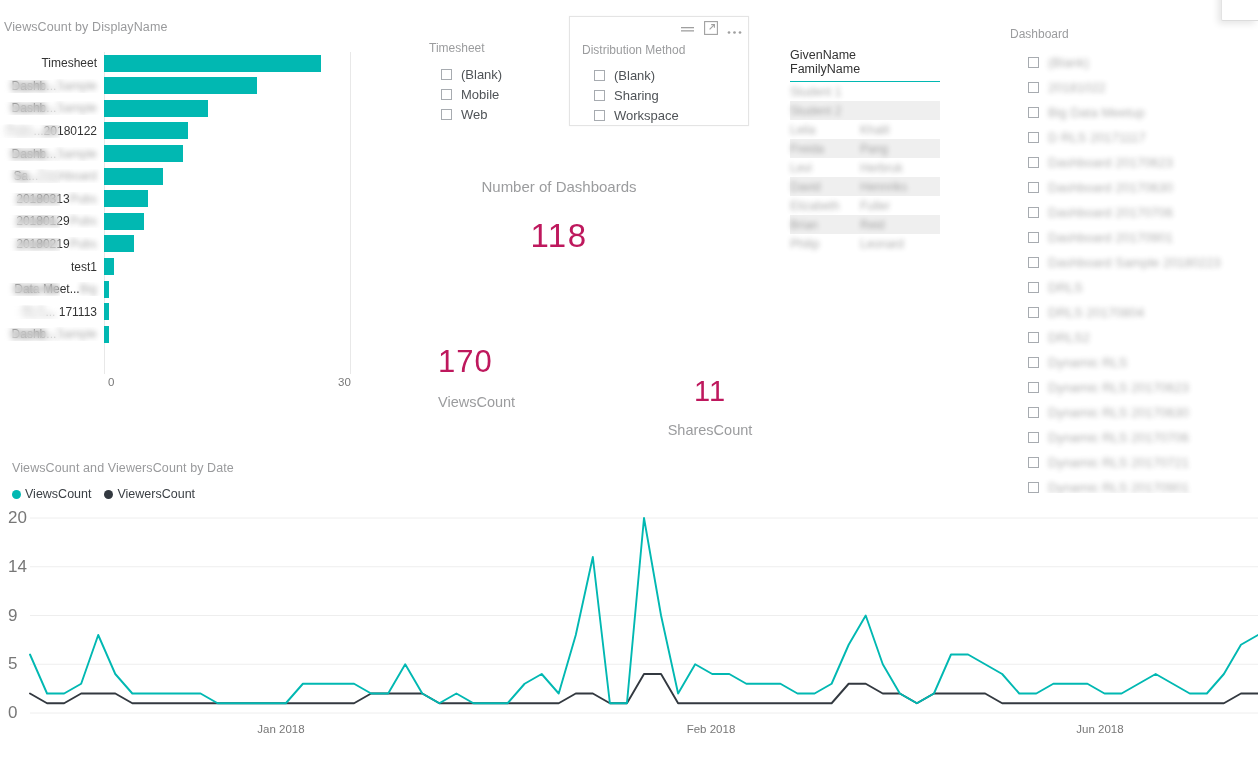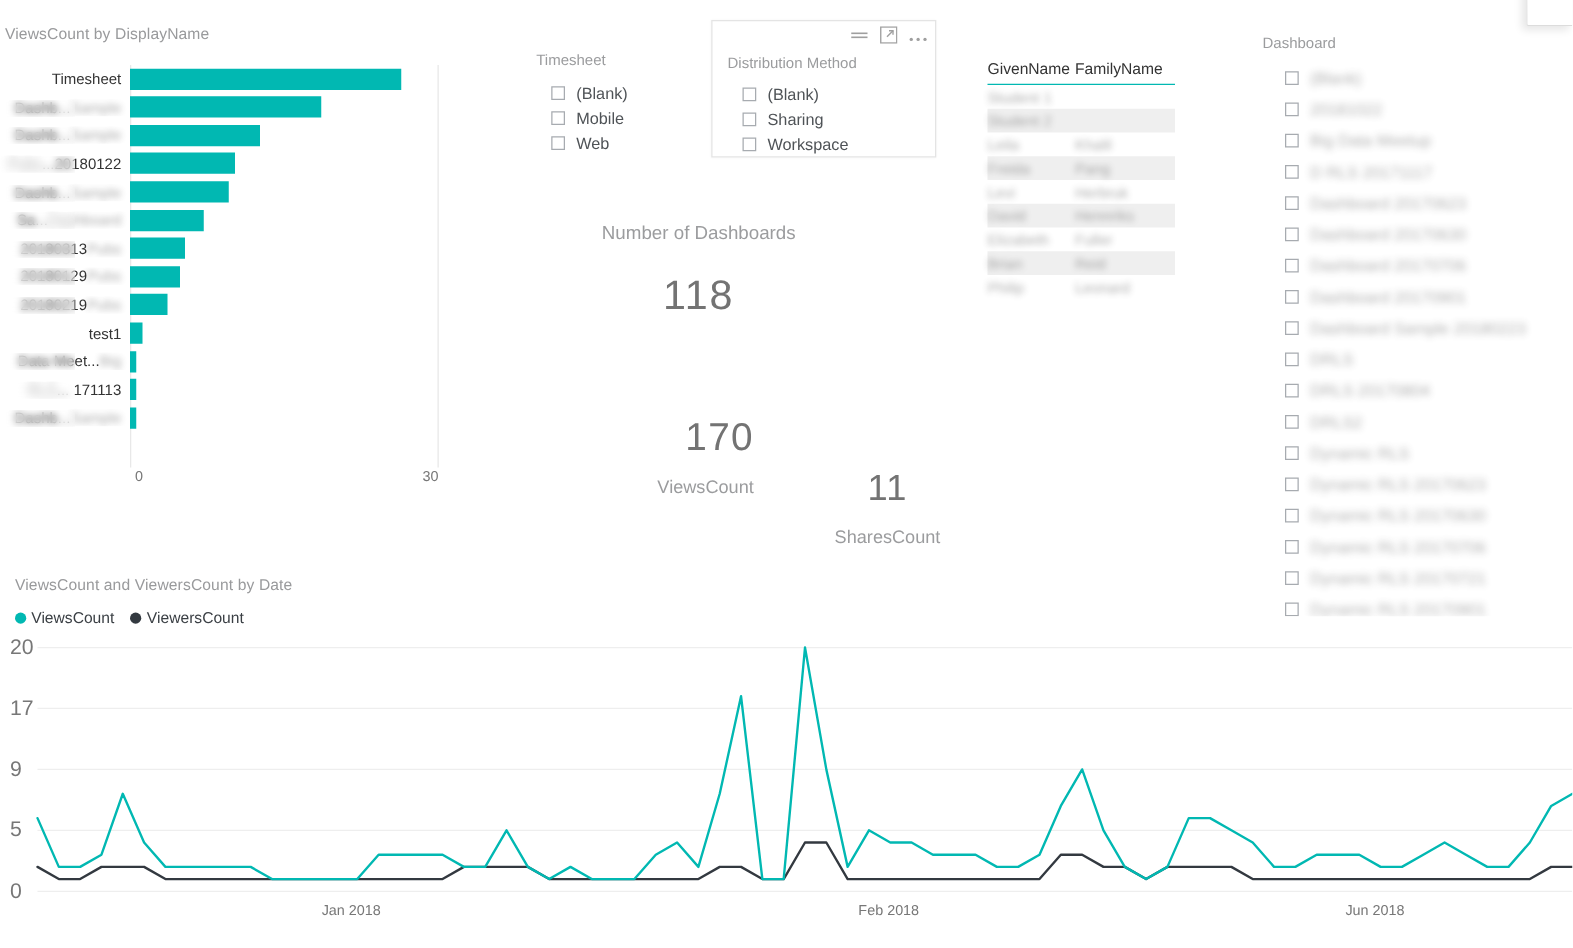--- a/index.html
+++ b/index.html
@@ -213,41 +213,41 @@
   }
 
   
   .kpi-label {
     color: #9b9c9e;
     font-size: 14.5px;
     font-weight: 400;
     white-space: nowrap;
   }
   .kpi-value {
-    color: #737373;
+    color: #be185d;
     font-weight: 300;
     white-space: nowrap;
   }
   #kpi-dashboards {
     position: absolute;
     left: 429px; top: 178px;
     width: 260px;
     text-align: center;
   }
   #kpi-dashboards .kpi-label { font-size: 15px; }
   #kpi-dashboards .kpi-value {
     font-size: 33px;
     margin-top: 22px;
     letter-spacing: 1.5px;
   }
   #kpi-views {
     position: absolute;
-    left: 438px; top: 332px;
+    left: 438px; top: 344px;
     width: 165px;
-    text-align: right;
+    text-align: left;
   }
   #kpi-shares {
     position: absolute;
     left: 640px; top: 355px;
     width: 140px;
     text-align: center;
   }
   #kpi-views .kpi-value, #kpi-shares .kpi-value {
     font-size: 31px;
     letter-spacing: 1px;
@@ -263,20 +263,21 @@
     position: absolute;
     left: 790px; top: 48px;
     width: 150px;
   }
   .tbl-head {
     display: flex;
     font-size: 12.5px;
     color: #333333;
     padding-bottom: 5px;
     border-bottom: 1.6px solid #01b8b2;
+    flex-direction: column;
   }
   .tbl-head > div { white-space: nowrap; }
   .col-given { width: 70px; }
   .col-family { width: 80px; }
   .tbl-row {
     display: flex;
     height: 19px;
     align-items: center;
     font-size: 12px;
   }
@@ -655,21 +656,21 @@
           <line x1="30" x2="1258" y1="107.5" y2="107.5" stroke="#eeeeee" stroke-width="1"></line>
           <line x1="30" x2="1258" y1="58.75" y2="58.75" stroke="#eeeeee" stroke-width="1"></line>
           <line x1="30" x2="1258" y1="10" y2="10" stroke="#eeeeee" stroke-width="1"></line>
           <polyline points="30,185.5 47.05555555555556,195.25 64.11111111111111,195.25 81.16666666666666,185.5 98.22222222222221,185.5 115.27777777777779,185.5 132.33333333333331,195.25 149.38888888888889,195.25 166.44444444444443,195.25 183.5,195.25 200.55555555555557,195.25 217.61111111111111,195.25 234.66666666666666,195.25 251.72222222222223,195.25 268.77777777777777,195.25 285.83333333333337,195.25 302.88888888888886,195.25 319.94444444444446,195.25 337,195.25 354.05555555555554,195.25 371.11111111111114,185.5 388.1666666666667,185.5 405.22222222222223,185.5 422.27777777777777,185.5 439.3333333333333,195.25 456.38888888888886,195.25 473.44444444444446,195.25 490.5,195.25 507.55555555555554,195.25 524.6111111111111,195.25 541.6666666666667,195.25 558.7222222222223,195.25 575.7777777777777,185.5 592.8333333333333,185.5 609.8888888888889,195.25 626.9444444444445,195.25 644,166 661.0555555555555,166 678.1111111111111,195.25 695.1666666666666,195.25 712.2222222222223,195.25 729.2777777777777,195.25 746.3333333333334,195.25 763.3888888888889,195.25 780.4444444444445,195.25 797.5,195.25 814.5555555555555,195.25 831.6111111111111,195.25 848.6666666666666,175.75 865.7222222222223,175.75 882.7777777777777,185.5 899.8333333333334,185.5 916.8888888888889,195.25 933.9444444444445,185.5 951,185.5 968.0555555555555,185.5 985.1111111111111,185.5 1002.1666666666666,195.25 1019.2222222222223,195.25 1036.2777777777778,195.25 1053.3333333333335,195.25 1070.388888888889,195.25 1087.4444444444446,195.25 1104.5,195.25 1121.5555555555554,195.25 1138.611111111111,195.25 1155.6666666666665,195.25 1172.7222222222222,195.25 1189.7777777777778,195.25 1206.8333333333335,195.25 1223.888888888889,195.25 1240.9444444444446,185.5 1258,185.5" fill="none" stroke="#333940" stroke-width="1.9" stroke-linejoin="round" stroke-linecap="round"></polyline>
           <polyline points="30,146.5 47.05555555555556,185.5 64.11111111111111,185.5 81.16666666666666,175.75 98.22222222222221,127 115.27777777777779,166 132.33333333333331,185.5 149.38888888888889,185.5 166.44444444444443,185.5 183.5,185.5 200.55555555555557,185.5 217.61111111111111,195.25 234.66666666666666,195.25 251.72222222222223,195.25 268.77777777777777,195.25 285.83333333333337,195.25 302.88888888888886,175.75 319.94444444444446,175.75 337,175.75 354.05555555555554,175.75 371.11111111111114,185.5 388.1666666666667,185.5 405.22222222222223,156.25 422.27777777777777,185.5 439.3333333333333,195.25 456.38888888888886,185.5 473.44444444444446,195.25 490.5,195.25 507.55555555555554,195.25 524.6111111111111,175.75 541.6666666666667,166 558.7222222222223,185.5 575.7777777777777,127 592.8333333333333,49 609.8888888888889,195.25 626.9444444444445,195.25 644,10 661.0555555555555,107.5 678.1111111111111,185.5 695.1666666666666,156.25 712.2222222222223,166 729.2777777777777,166 746.3333333333334,175.75 763.3888888888889,175.75 780.4444444444445,175.75 797.5,185.5 814.5555555555555,185.5 831.6111111111111,175.75 848.6666666666666,136.75 865.7222222222223,107.5 882.7777777777777,156.25 899.8333333333334,185.5 916.8888888888889,195.25 933.9444444444445,185.5 951,146.5 968.0555555555555,146.5 985.1111111111111,156.25 1002.1666666666666,166 1019.2222222222223,185.5 1036.2777777777778,185.5 1053.3333333333335,175.75 1070.388888888889,175.75 1087.4444444444446,175.75 1104.5,185.5 1121.5555555555554,185.5 1138.611111111111,175.75 1155.6666666666665,166 1172.7222222222222,175.75 1189.7777777777778,185.5 1206.8333333333335,185.5 1223.888888888889,166 1240.9444444444446,136.75 1258,127" fill="none" stroke="#01b8b2" stroke-width="1.9" stroke-linejoin="round" stroke-linecap="round"></polyline>
         </svg>
       <div id="y-ticks">
           <div class="y-tick" style="top: 205px;">0</div>
           <div class="y-tick" style="top: 156.25px;">5</div>
           <div class="y-tick" style="top: 107.5px;">9</div>
-          <div class="y-tick" style="top: 58.75px;">17</div>
+          <div class="y-tick" style="top: 58.75px;">14</div>
           <div class="y-tick" style="top: 10px;">20</div>
         </div>
       <div id="x-ticks">
           <div class="x-tick" style="left: 281px; top: 215px;">Jan 2018</div>
           <div class="x-tick" style="left: 711px; top: 215px;">Feb 2018</div>
           <div class="x-tick" style="left: 1100px; top: 215px;">Jun 2018</div>
         </div>
     </div>
   </div>
 

